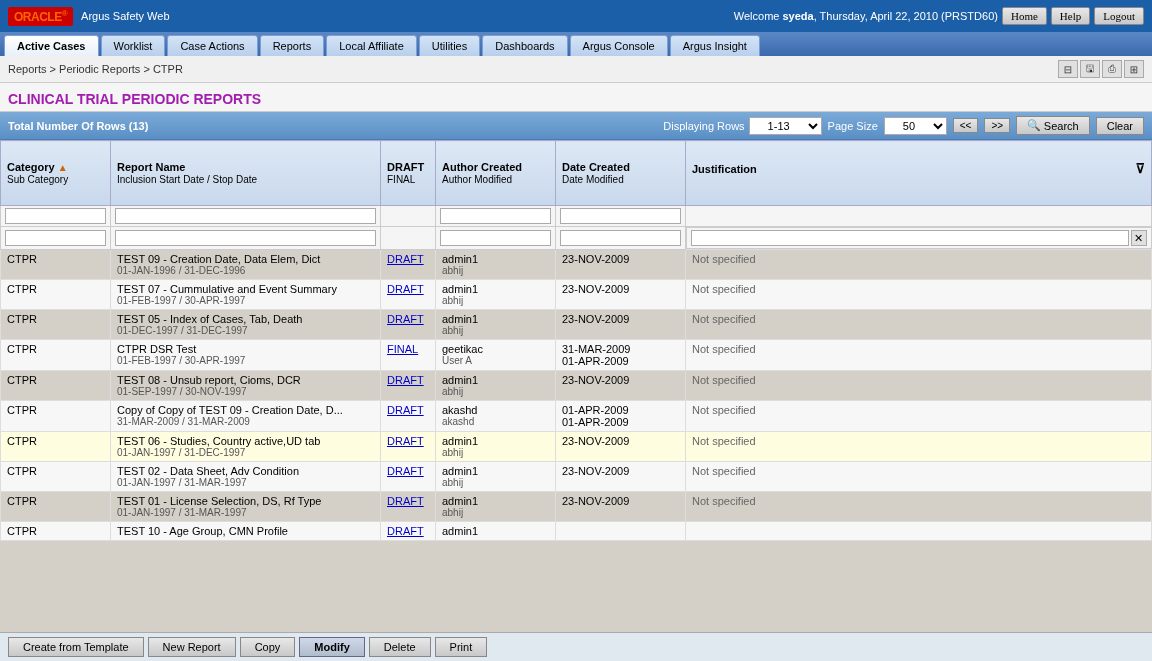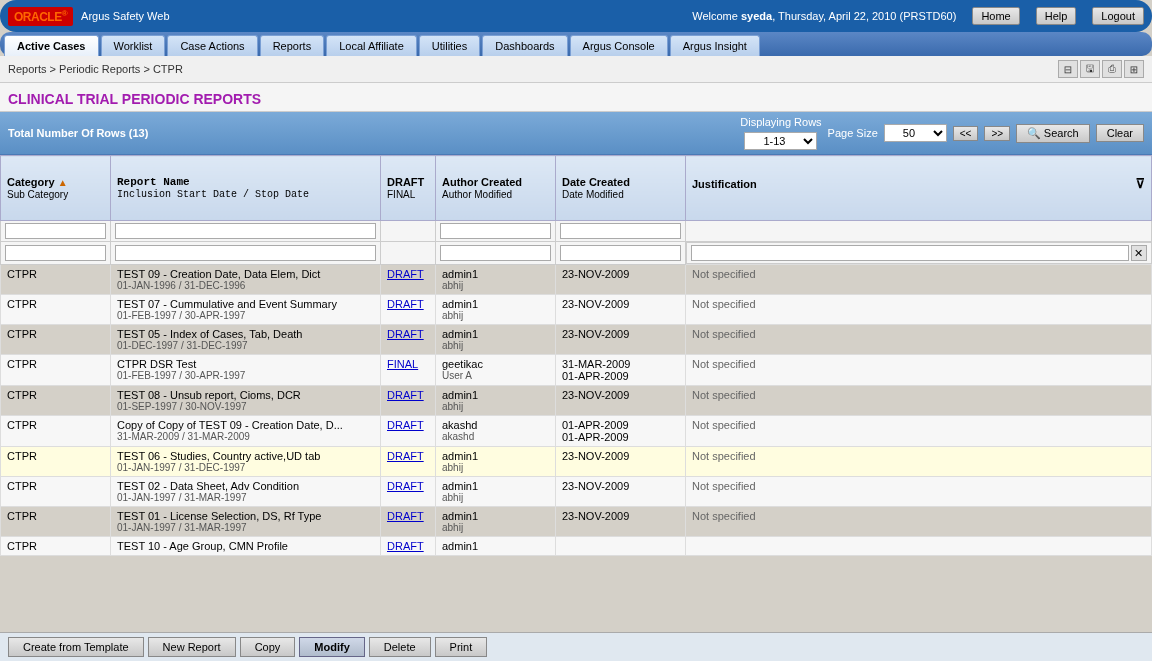--- a/index.html
+++ b/index.html
@@ -6,53 +6,52 @@
     body { font-family: Arial, sans-serif; font-size: 11px; background: #d4d0c8; }
 
     
     .top-bar {
       background: linear-gradient(to bottom, #1a5fa8, #1a5fa8);
       display: flex;
       justify-content: space-between;
       align-items: center;
       padding: 4px 8px;
       height: 32px;
-      border-radius: 16px;
     }
     .top-bar-left { display: flex; align-items: center; gap: 8px; }
     .oracle-logo {
       background: #cc0000;
       color: white;
       font-weight: bold;
       font-size: 12px;
       padding: 2px 6px;
       border-radius: 2px;
       letter-spacing: -0.5px;
     }
     .oracle-logo span { color: #ff6600; }
     .app-name { color: white; font-size: 11px; }
-    .top-bar-right { display: flex; align-items: center; gap: 16px; }
+    .top-bar-right { display: flex; align-items: center; gap: 4px; }
     .welcome-text { color: white; font-size: 11px; }
     .welcome-text b { font-weight: bold; }
     .top-btn {
       background: linear-gradient(to bottom, #e8e8e8, #c8c8c8);
       border: 1px solid #888;
       padding: 2px 8px;
       font-size: 11px;
       cursor: pointer;
       border-radius: 2px;
+      font-family: Liberation Serif, serif;
     }
 
     
     .nav-tabs {
       background: linear-gradient(to bottom, #5b87c5, #3a6aad);
       display: flex;
       padding: 3px 4px 0;
       gap: 2px;
-      border-radius: 10px;
     }
     .nav-tab {
       background: linear-gradient(to bottom, #d4e4f7, #b8cfec);
       border: 1px solid #7a9fd4;
       border-bottom: none;
       padding: 4px 12px;
       font-size: 11px;
       cursor: pointer;
       color: #000;
       white-space: nowrap;
@@ -98,21 +97,21 @@
     .toolbar {
       background: linear-gradient(to bottom, #7baad8, #5a8fc5);
       display: flex;
       align-items: center;
       justify-content: space-between;
       padding: 4px 8px;
       border-bottom: 1px solid #4a7ab5;
     }
     .toolbar-left { color: white; font-size: 11px; font-weight: bold; }
     .toolbar-right { display: flex; align-items: center; gap: 6px; }
-    .rows-display { color: white; font-size: 11px; display: flex; align-items: center; gap: 4px; flex-direction: column; }
+    .rows-display { color: white; font-size: 11px; display: flex; align-items: center; gap: 4px; }
     .rows-select {
       border: 1px solid #aaa;
       font-size: 11px;
       background: white;
       padding: 1px 14px;
     }
     .page-size-label { color: white; font-size: 11px; }
     .nav-arrow-btn {
       background: linear-gradient(to bottom, #e8e8e8, #c8c8c8);
       border: 1px solid #888;
@@ -295,21 +294,21 @@
 
 <div class="main-content">
   <div class="table-scroll">
     <table>
       <thead>
         <tr class="col-header-row">
           <th style="width:110px;">
             <span>Category <span class="sort-arrow">▲</span></span><br>
             <span class="sub-label">Sub Category</span>
           </th>
-          <th style="width:270px;font-family:Liberation Mono, monospace;">
+          <th style="width:270px;">
             Report Name<br>
             <span class="sub-label">Inclusion Start Date / Stop Date</span>
           </th>
           <th style="width:55px;">
             DRAFT<br>
             <span class="sub-label">FINAL</span>
           </th>
           <th style="width:120px;">
             Author Created<br>
             <span class="sub-label">Author Modified</span>

